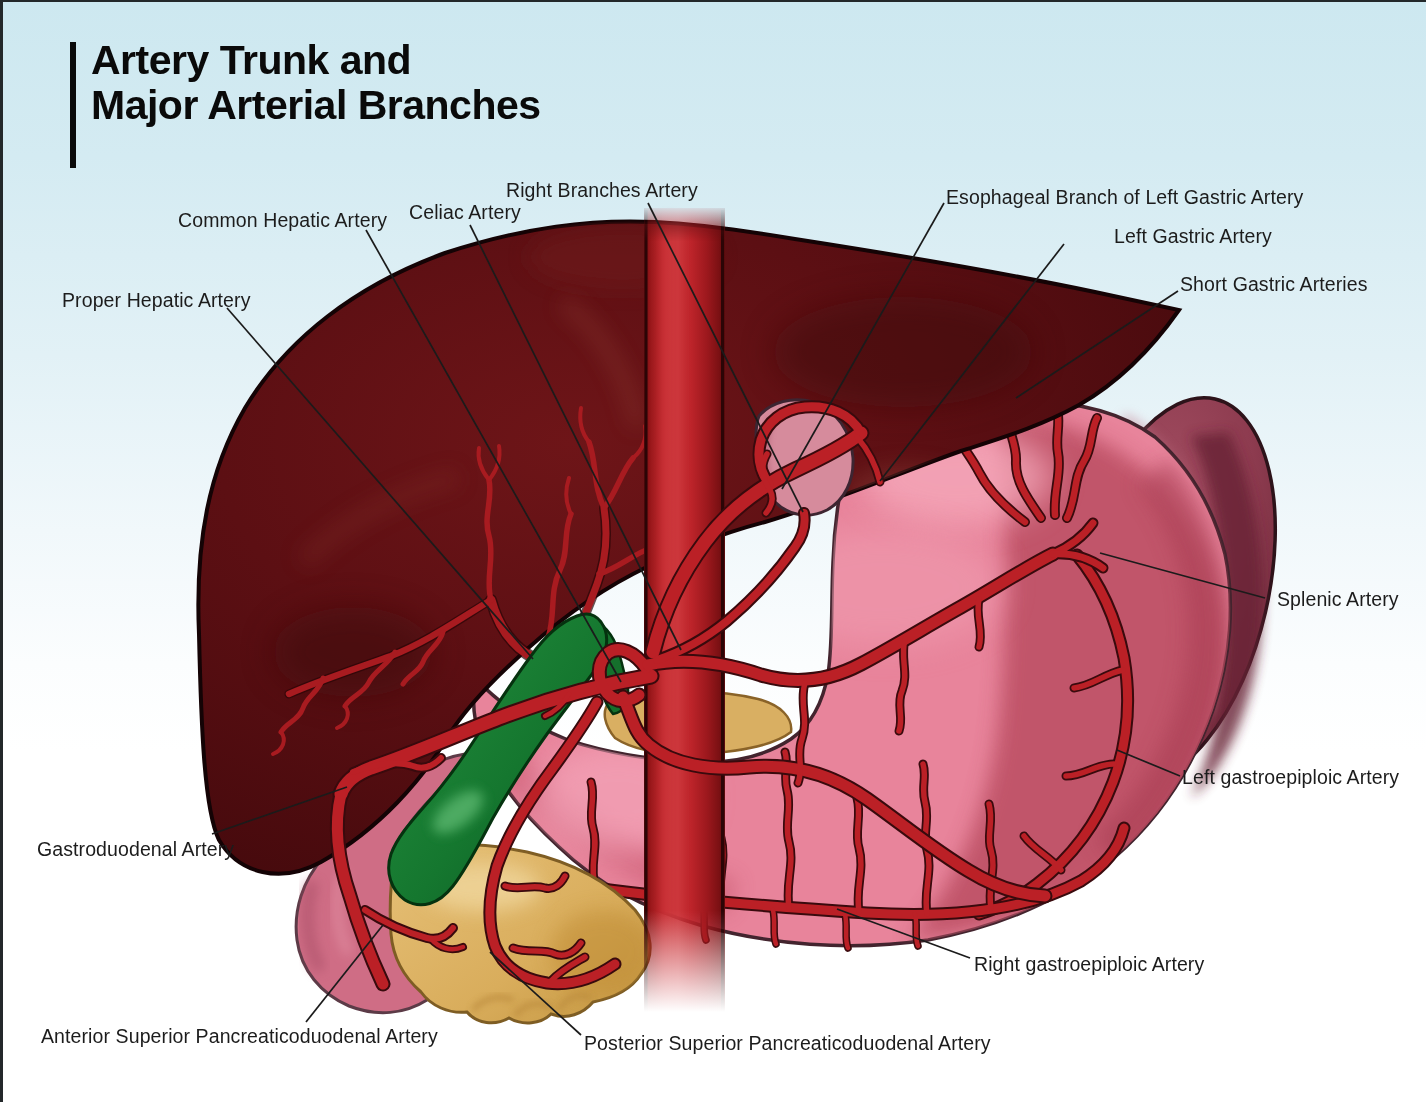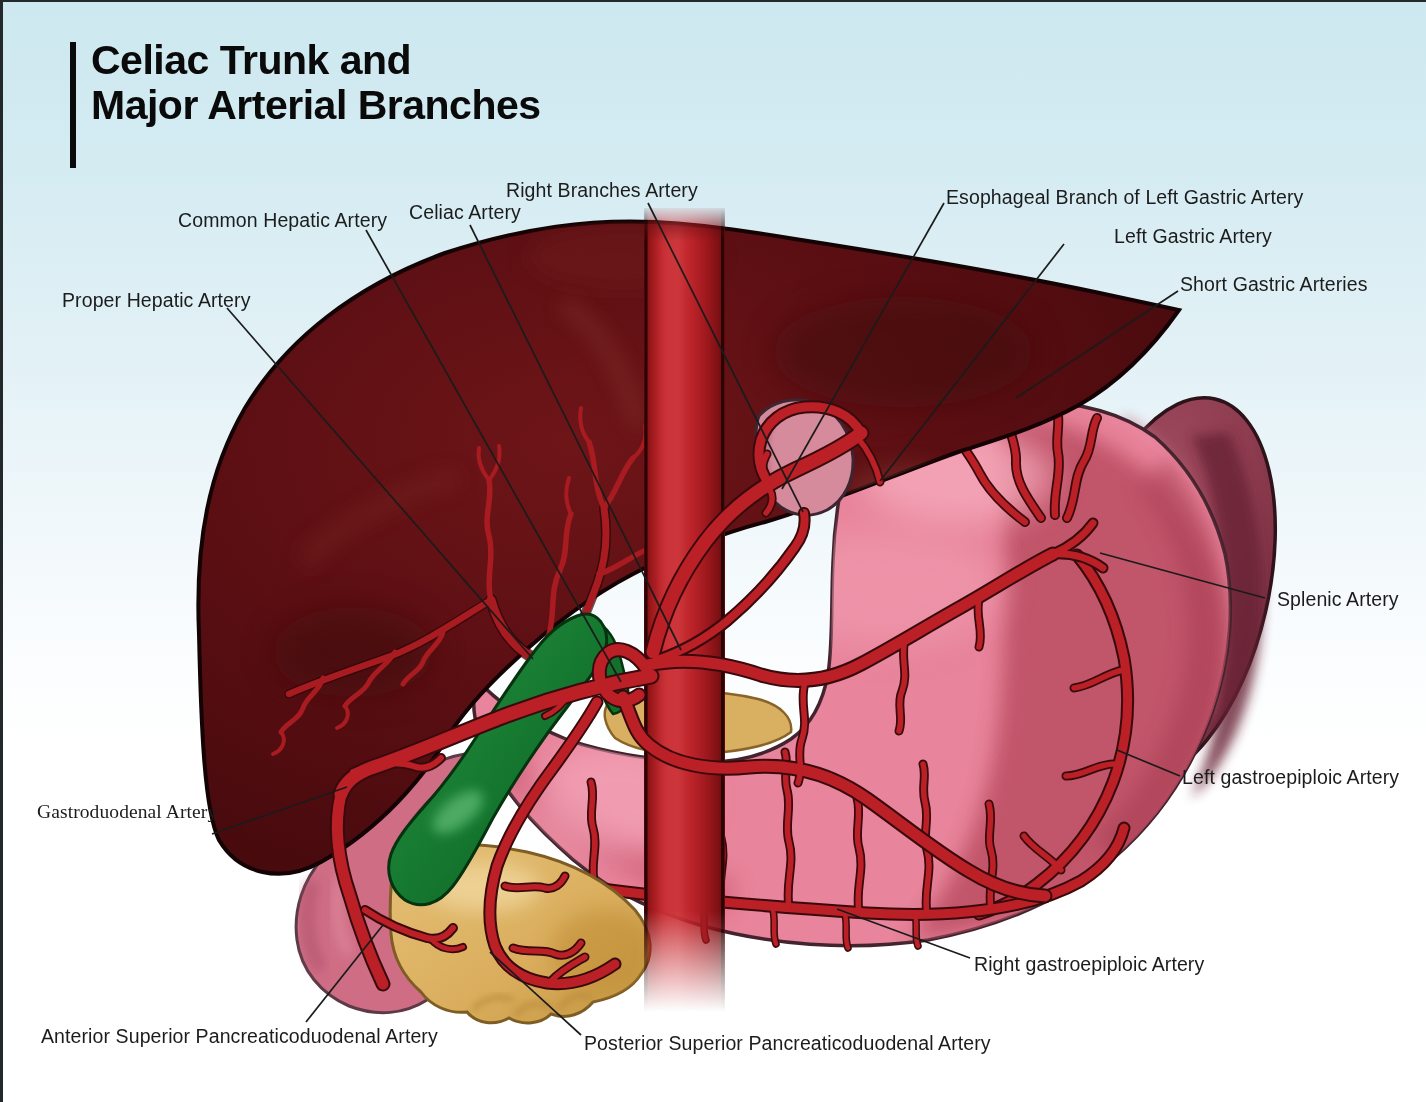--- a/index.html
+++ b/index.html
@@ -364,31 +364,31 @@
       <line class="ldr" x1="1177" y1="774" x2="1114" y2="748"></line>
       <line class="ldr" x1="209" y1="832" x2="344" y2="785"></line>
       <line class="ldr" x1="967" y1="956" x2="834" y2="907"></line>
       <line class="ldr" x1="303" y1="1020" x2="380" y2="923"></line>
       <line class="ldr" x1="578" y1="1033" x2="487" y2="950"></line>
     </g>
   </svg>
 
   <div class="title-bar"></div>
   <div class="title-block">
-    <div class="title-line">Celiac Trunk and</div>
+    <div class="title-line">Artery Trunk and</div>
     <div class="title-line">Major Arterial Branches</div>
   </div>
 
   <div class="lbl" style="left:503px;top:177px;">Right Branches Artery</div>
   <div class="lbl" style="left:175px;top:207px;">Common Hepatic Artery</div>
   <div class="lbl" style="left:396px;top:199px;margin-left:10px;">Celiac Artery</div>
   <div class="lbl" style="left:943px;top:184px;">Esophageal Branch of Left Gastric Artery</div>
   <div class="lbl" style="left:1063px;top:223px;margin-left:48px;">Left Gastric Artery</div>
   <div class="lbl" style="left:1177px;top:271px;">Short Gastric Arteries</div>
   <div class="lbl" style="left:59px;top:287px;">Proper Hepatic Artery</div>
   <div class="lbl" style="left:1264px;top:586px;padding-left:10px;">Splenic Artery</div>
   <div class="lbl" style="left:1179px;top:764px;">Left gastroepiploic Artery</div>
-  <div class="lbl" style="left:34px;top:799px;font-family:Liberation Serif, serif;">Gastroduodenal Artery</div>
+  <div class="lbl" style="left:34px;top:836px;">Gastroduodenal Artery</div>
   <div class="lbl" style="left:971px;top:951px;">Right gastroepiploic Artery</div>
   <div class="lbl" style="left:38px;top:1023px;">Anterior Superior Pancreaticoduodenal Artery</div>
   <div class="lbl" style="left:581px;top:1030px;">Posterior Superior Pancreaticoduodenal Artery</div>
 
 </div>
 
 </body></html>

